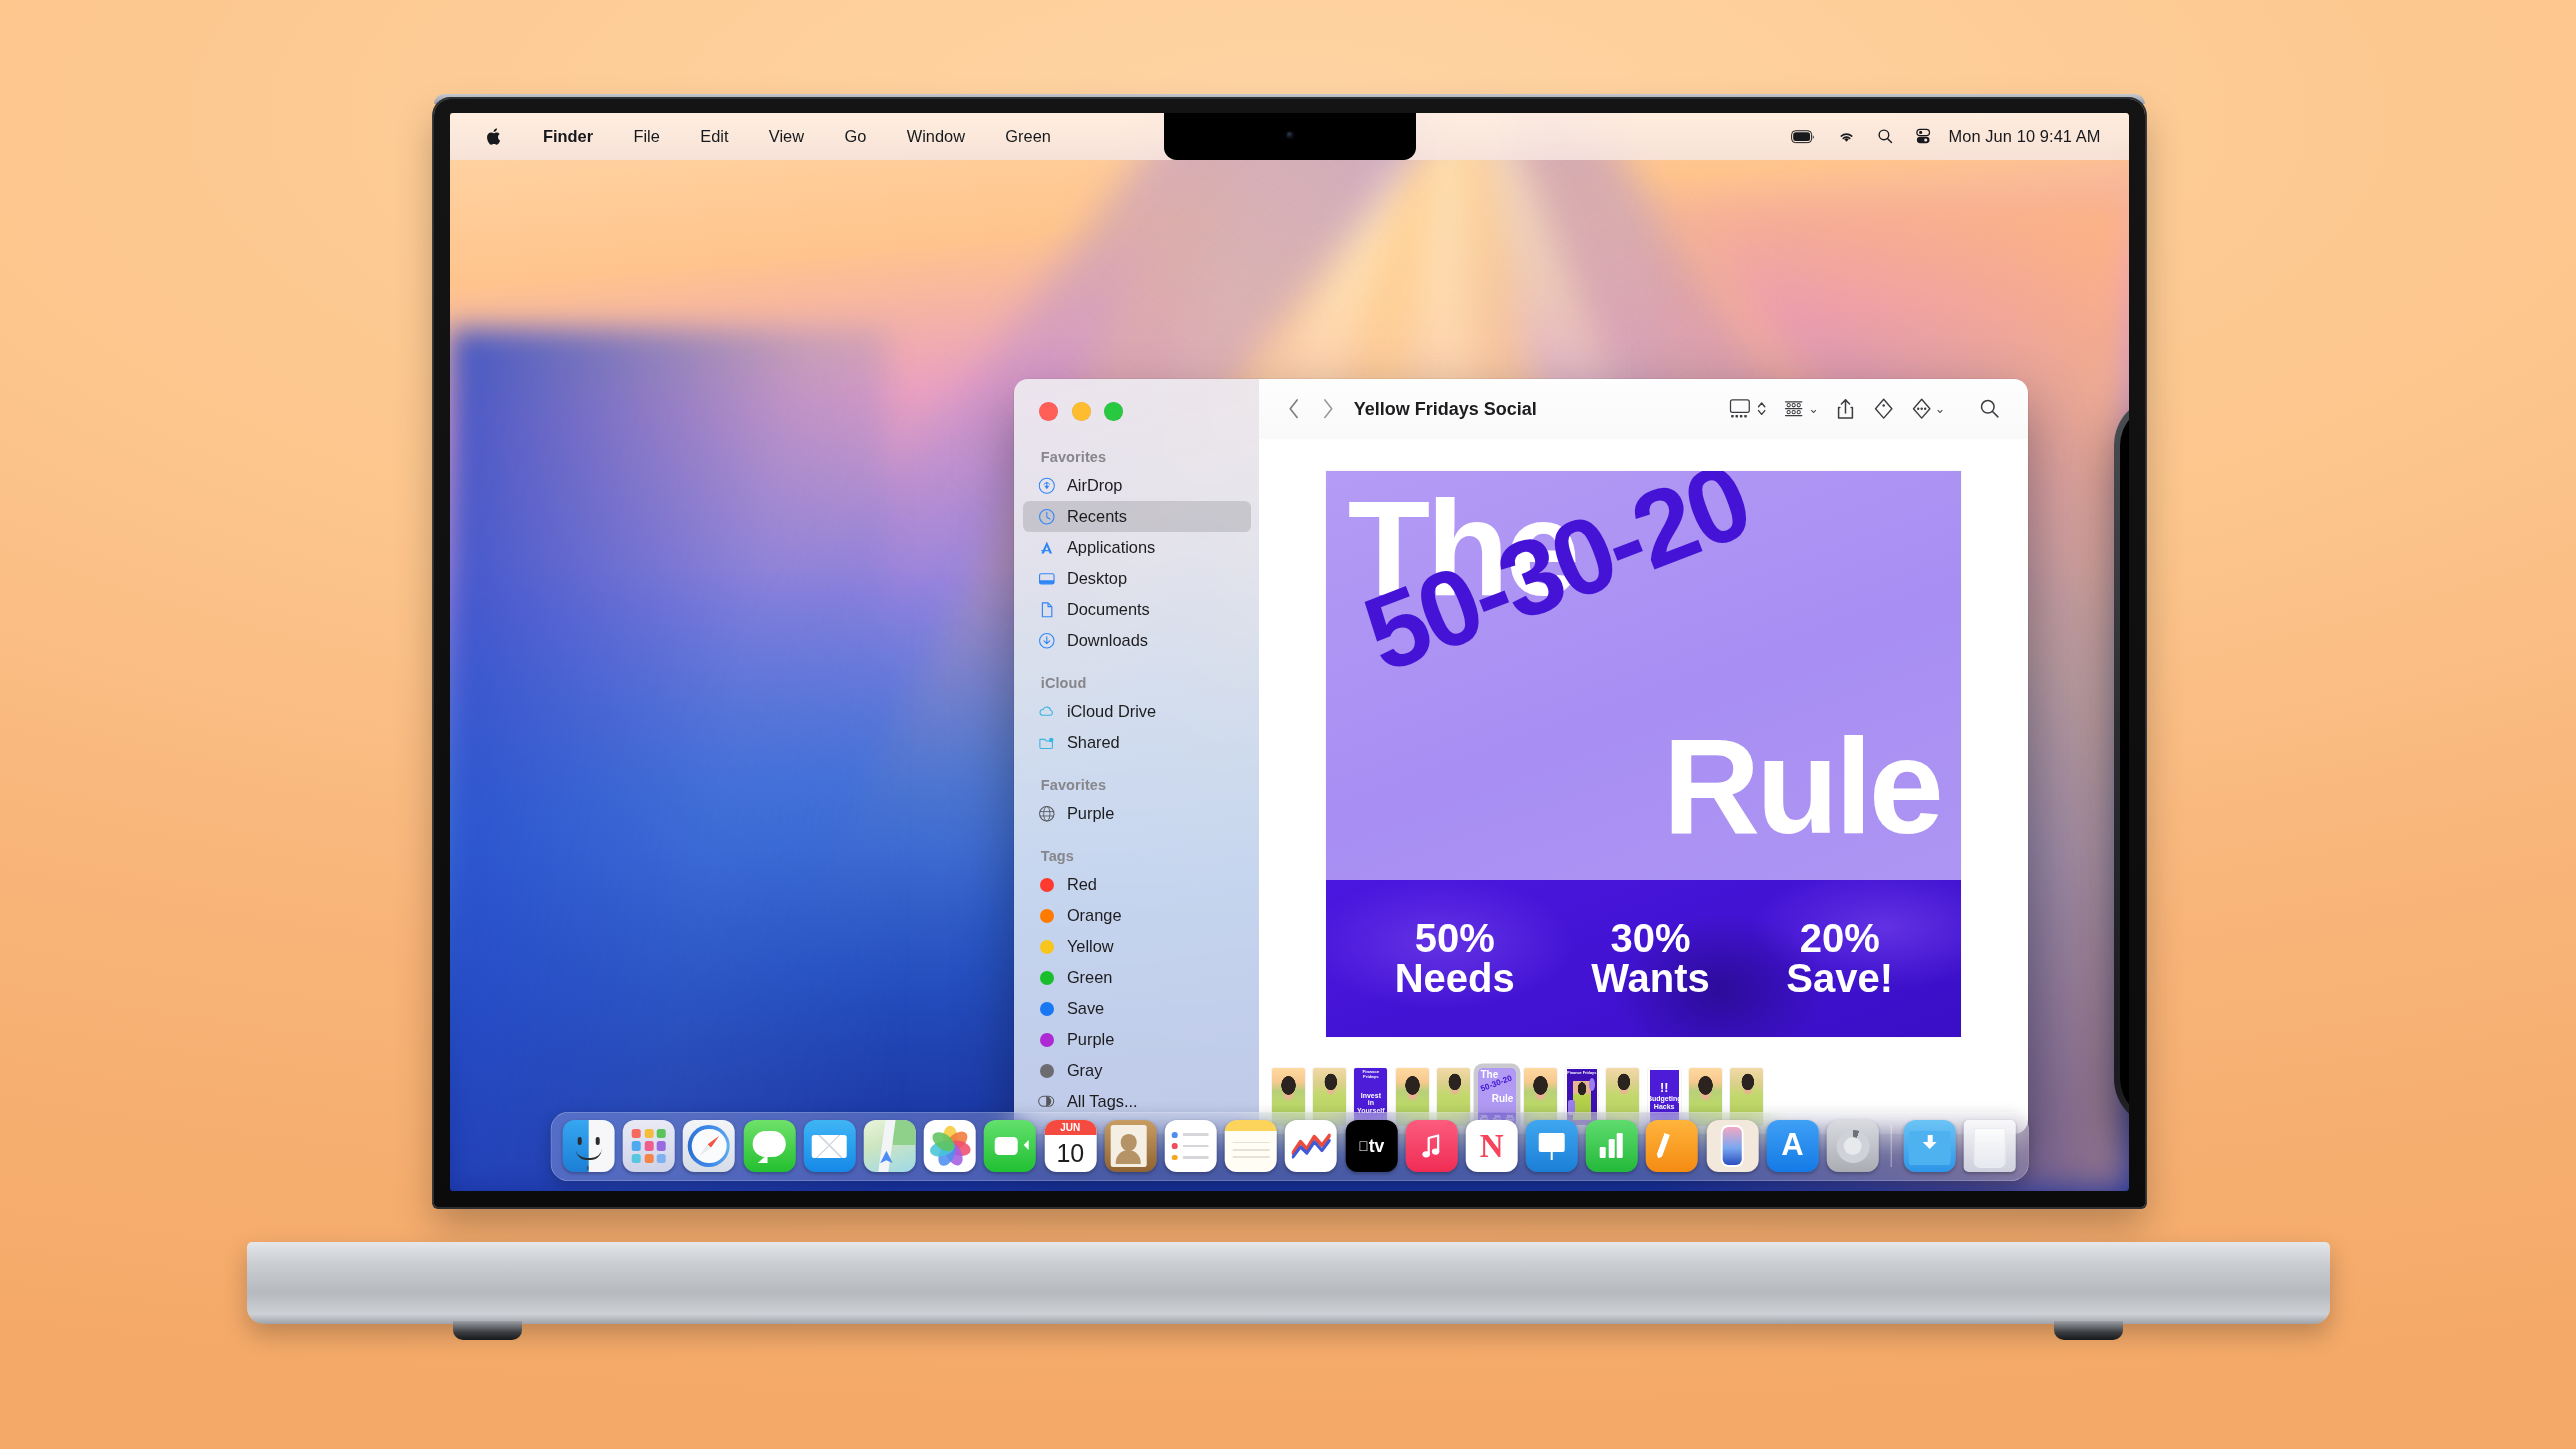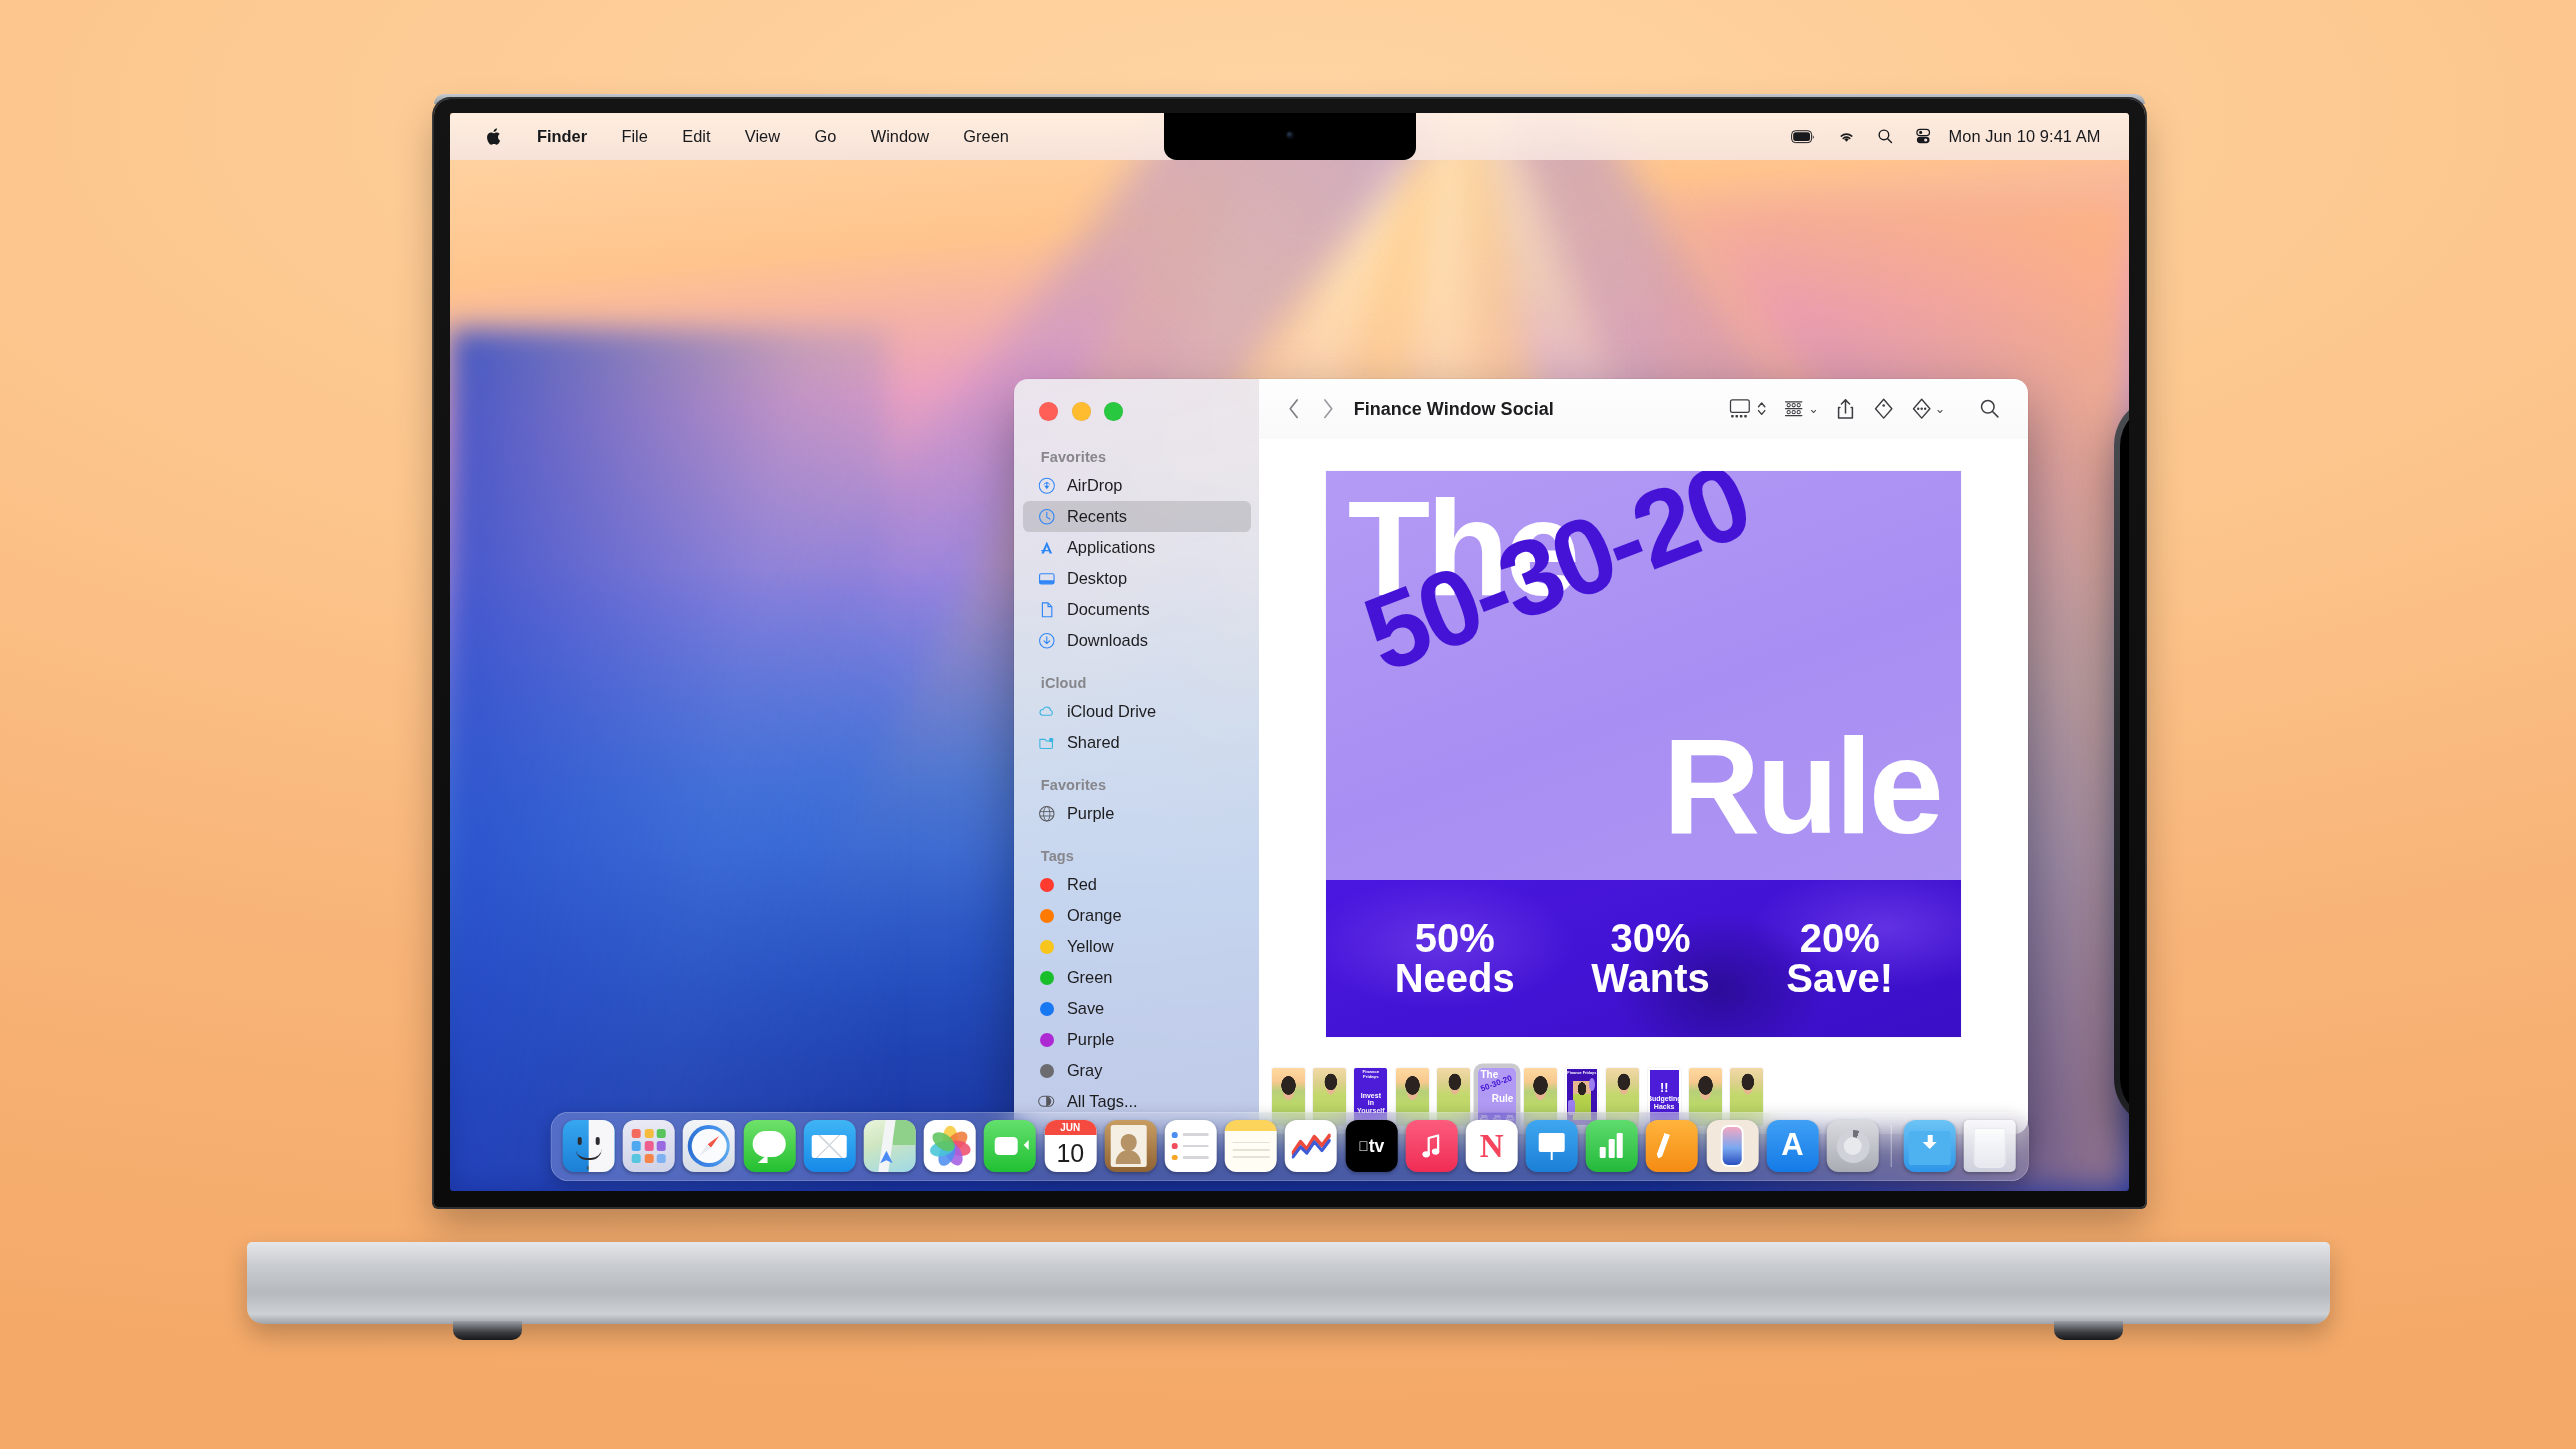--- a/index.html
+++ b/index.html
@@ -73,21 +73,21 @@
   }
 
   
   .menubar {
     position:absolute; left:0; top:0; right:0; height:47px;
     background:linear-gradient(180deg, rgba(255,240,228,.93), rgba(246,228,224,.88));
     backdrop-filter:blur(12.6px);
     display:flex; align-items:center; z-index:35;
     color:#17191c; font-size:16.4px;
   }
-  .mb-left { display:flex; align-items:center; gap:8px; padding-left:22.6px; }
+  .mb-left { display:flex; align-items:center; gap:14px; padding-left:22.6px; }
   .mb-item { padding:0 13.2px; height:47px; display:flex; align-items:center; white-space:nowrap; cursor:default; }
   .mb-item.bold { font-weight:700; }
   .apple-logo { width:16.4px; height:19px; display:block; }
   .mb-right { margin-left:auto; display:flex; align-items:center; gap:0; padding-right:28px; }
   .mb-ricon { padding:0 10.7px; display:flex; align-items:center; height:47px; }
   .mb-clock { padding-left:6.3px; font-size:16.4px; white-space:nowrap; letter-spacing:0.1px; }
 
   
   #finder {
     position:absolute; left:564px; top:266px; width:1014px; height:755px;
@@ -592,21 +592,21 @@
             <div class="tb-btn">
               <svg width="14" height="21.4" viewBox="0 0 22 34">
                   <path d="M16 3L5 17l11 14" fill="none" stroke="#7d7d82" stroke-width="2.6" stroke-linecap="round" stroke-linejoin="round"></path>
                 </svg>
             </div>
             <div class="tb-btn">
               <svg width="14" height="21.4" viewBox="0 0 22 34">
                   <path d="M6 3l11 14L6 31" fill="none" stroke="#9a9aa0" stroke-width="2.6" stroke-linecap="round" stroke-linejoin="round"></path>
                 </svg>
             </div>
-            <div class="tb-title">Finance Window Social</div>
+            <div class="tb-title">Yellow Fridays Social</div>
             <div class="tb-right">
               <div class="tb-group">
                 <svg width="25" height="21.4" viewBox="0 0 40 34">
                     <rect x="4" y="3" width="30" height="20" rx="3" fill="none" stroke="#3c3c41" stroke-width="2"></rect>
                     <g fill="#3c3c41">
                       <rect x="5" y="27" width="4" height="4" rx="1"></rect>
                       <rect x="12" y="27" width="4" height="4" rx="1"></rect>
                       <rect x="19" y="27" width="4" height="4" rx="1"></rect>
                       <rect x="26" y="27" width="4" height="4" rx="1"></rect>
                     </g>

